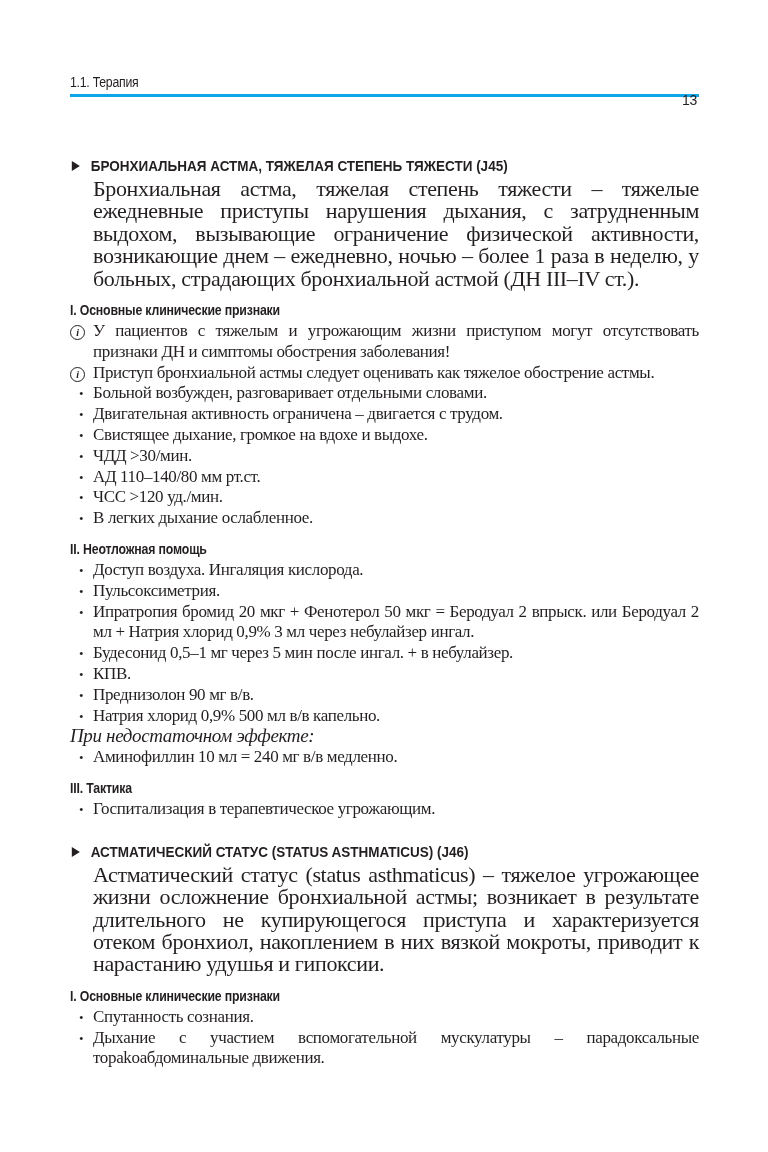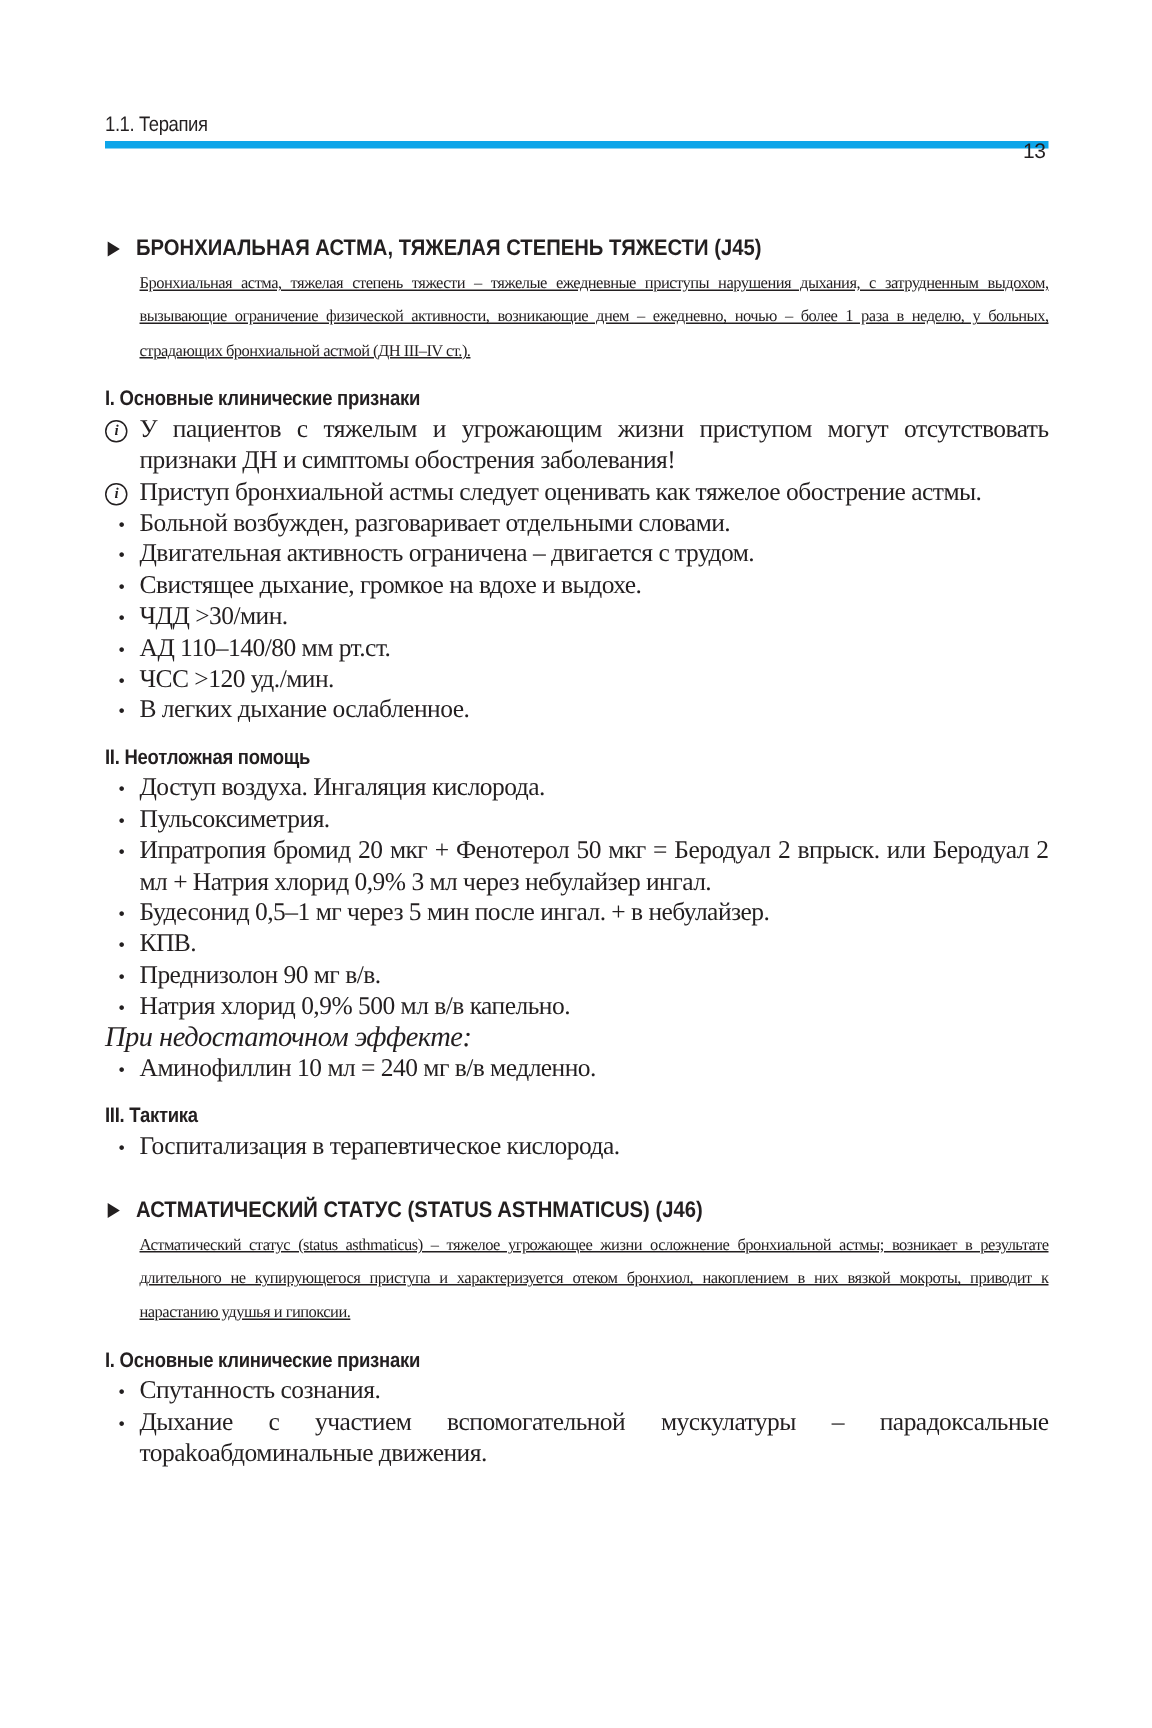--- a/index.html
+++ b/index.html
@@ -5,21 +5,21 @@
     html, body { margin: 0; padding: 0; background: #ffffff; }
     body {
       width: 768px; height: 1152px; position: relative; overflow: hidden;
       color: #231f20;
     }
     .page {
       position: absolute; left: 70px; top: 0; width: 629px;
     }
     .running-head {
       position: absolute; left: 0; top: 72px; width: 629px; height: 22px;
-      border-bottom: 5px solid #0ea5e9;
+      border-bottom: 3px solid #0ea5e9;
       font-family: "Liberation Sans", sans-serif; font-size: 14px;
       letter-spacing: -0.3px;
     }
     .running-head .section { position: absolute; left: 0; top: 2px; font-stretch: condensed; transform: scaleX(0.88); transform-origin: left; }
     .running-head .pagenum { position: absolute; right: 2px; top: 20px; }
 
     .content { position: absolute; left: 0; top: 118px; width: 629px; margin-top: 38px; }
 
     .chapter-title {
       font-family: "Liberation Sans", sans-serif; font-weight: bold;
@@ -28,22 +28,22 @@
       transform: scaleX(0.9); transform-origin: left; white-space: nowrap;
     }
     .chapter-title .tri {
       display: inline-block; width: 0; height: 0;
       border-top: 5px solid transparent; border-bottom: 5px solid transparent;
       border-left: 9px solid #231f20; margin: 0 12px 0 2px;
     }
     .chapter-title .code { font-weight: bold; }
 
     .lead {
-      font-family: "Liberation Serif", serif; font-size: 11px; line-height: 22.4px;
-      text-align: justify; margin: 0 0 0 23px; letter-spacing: -0.35px; text-decoration: underline;
+      font-family: "Liberation Serif", serif; font-size: 22px; line-height: 22.4px;
+      text-align: justify; margin: 0 0 0 23px; letter-spacing: -0.35px;
     }
 
     .sec-heading {
       font-family: "Liberation Sans", sans-serif; font-weight: bold;
       font-size: 14px; line-height: 18px; margin: 11px 0 2px 0;
       transform: scaleX(0.88); transform-origin: left; white-space: nowrap;
       letter-spacing: -0.2px;
     }
 
     ul.items { list-style: none; margin: 0; padding: 0; }
@@ -108,21 +108,21 @@
         <li><span class="marker bullet"></span><span>Преднизолон 90 мг в/в.</span></li>
         <li><span class="marker bullet"></span><span>Натрия хлорид 0,9% 500 мл в/в капельно.</span></li>
       </ul>
       <div class="note">При недостаточном эффекте:</div>
       <ul class="items">
         <li><span class="marker bullet"></span><span>Аминофиллин 10 мл = 240 мг в/в медленно.</span></li>
       </ul>
 
       <div class="sec-heading">III. Тактика</div>
       <ul class="items">
-        <li><span class="marker bullet"></span><span>Госпитализация в терапевтическое кислорода.</span></li>
+        <li><span class="marker bullet"></span><span>Госпитализация в терапевтическое угрожающим.</span></li>
       </ul>
     </div>
 
     <div class="gap-chapter"></div>
 
     <div>
       <div class="chapter-title">
         <span class="tri"></span>
         <span>АСТМАТИЧЕСКИЙ СТАТУС (STATUS ASTHMATICUS)</span>&nbsp;<span class="code">(J46)</span>
       </div>

